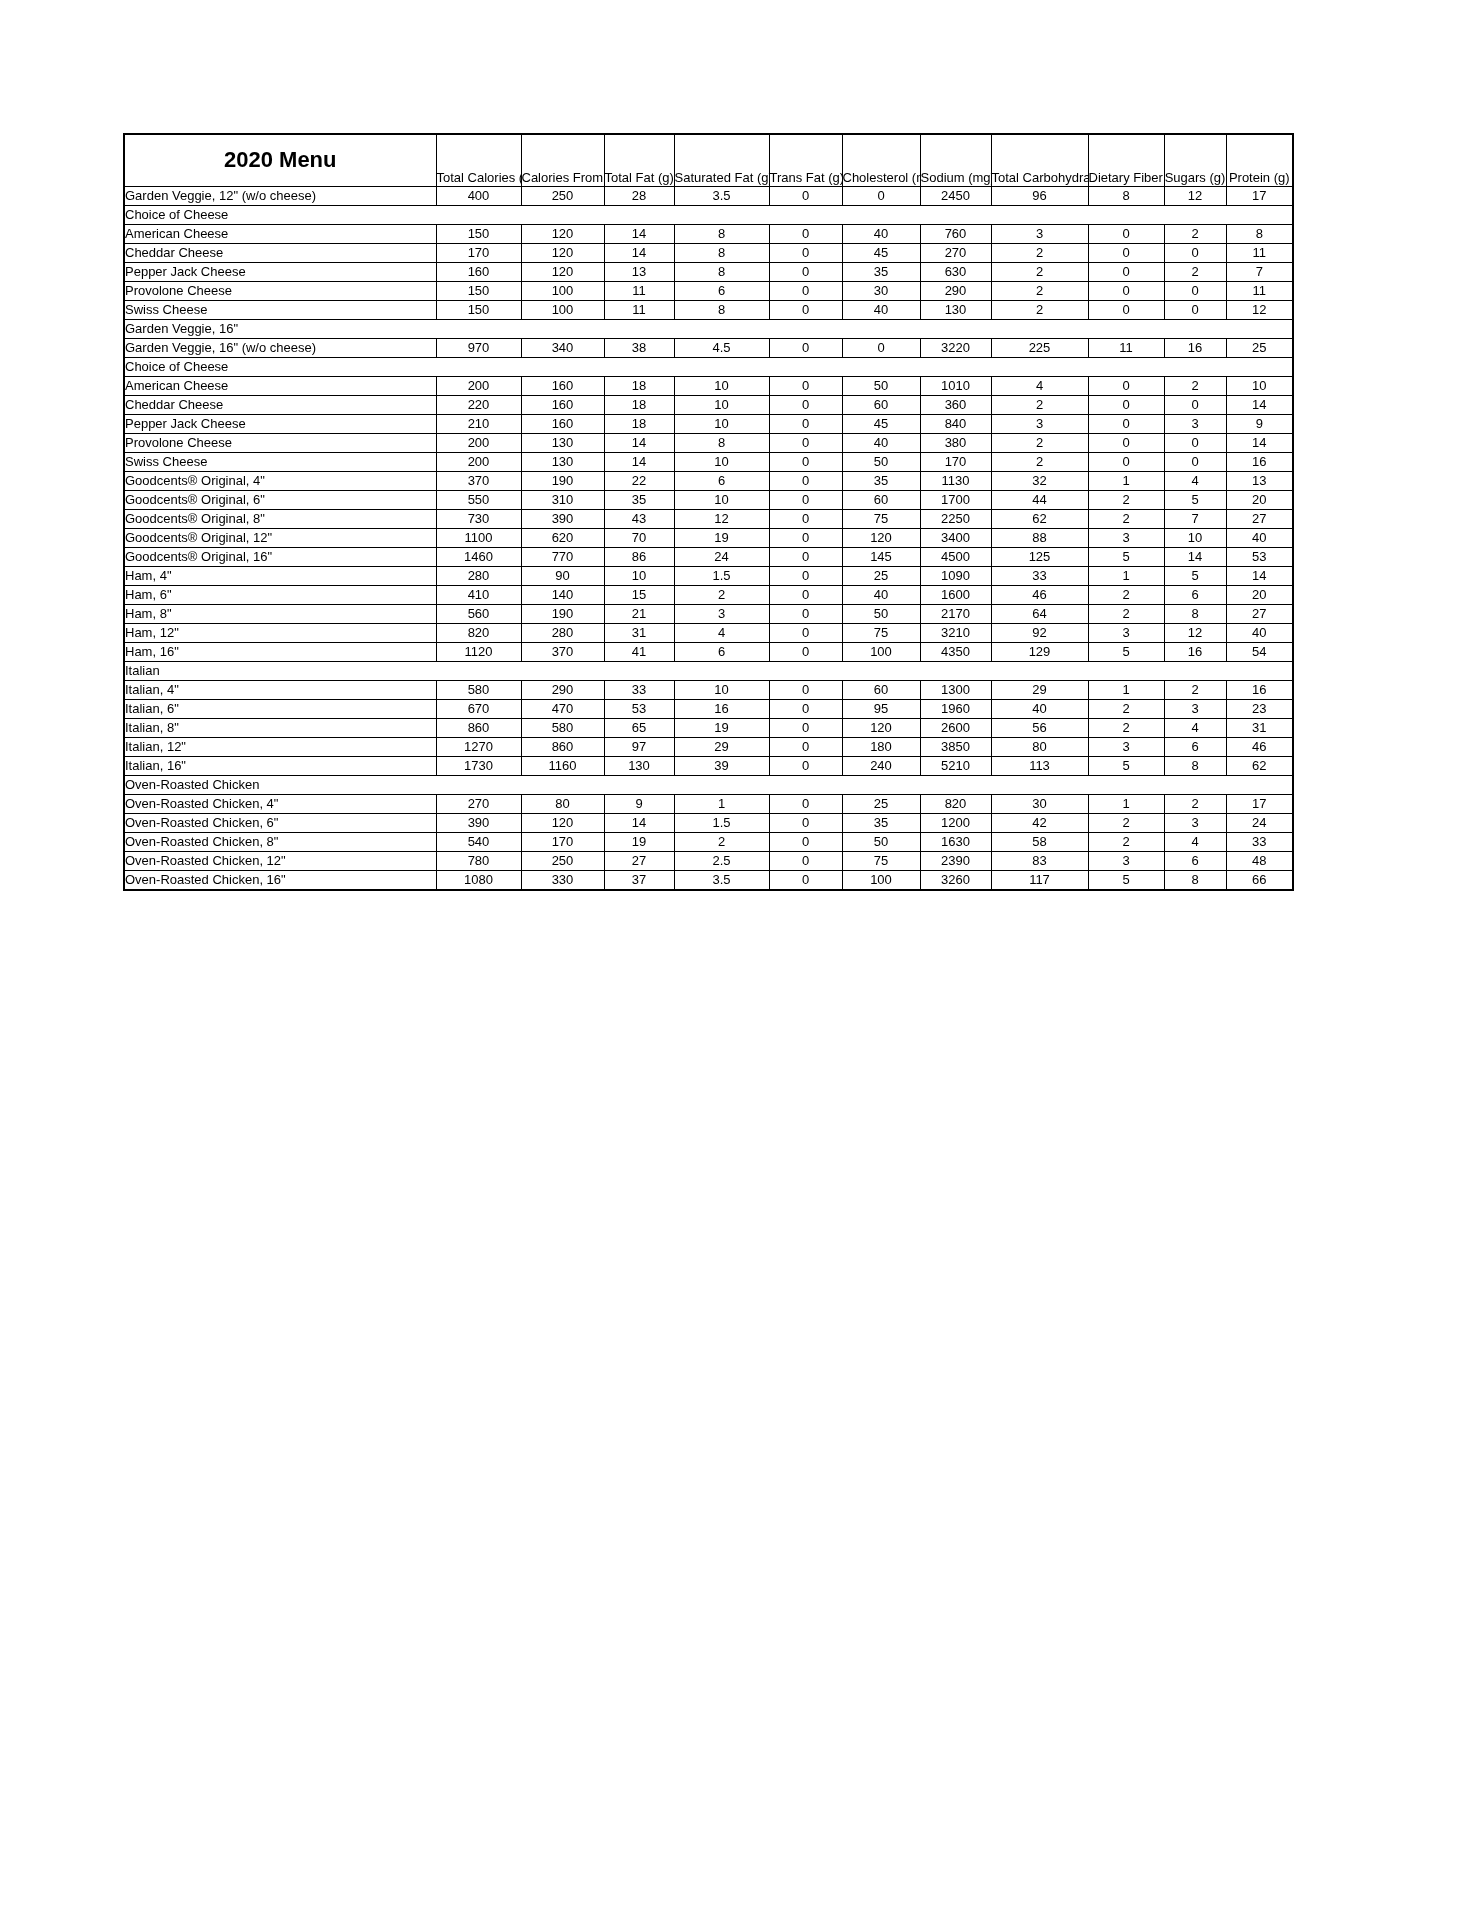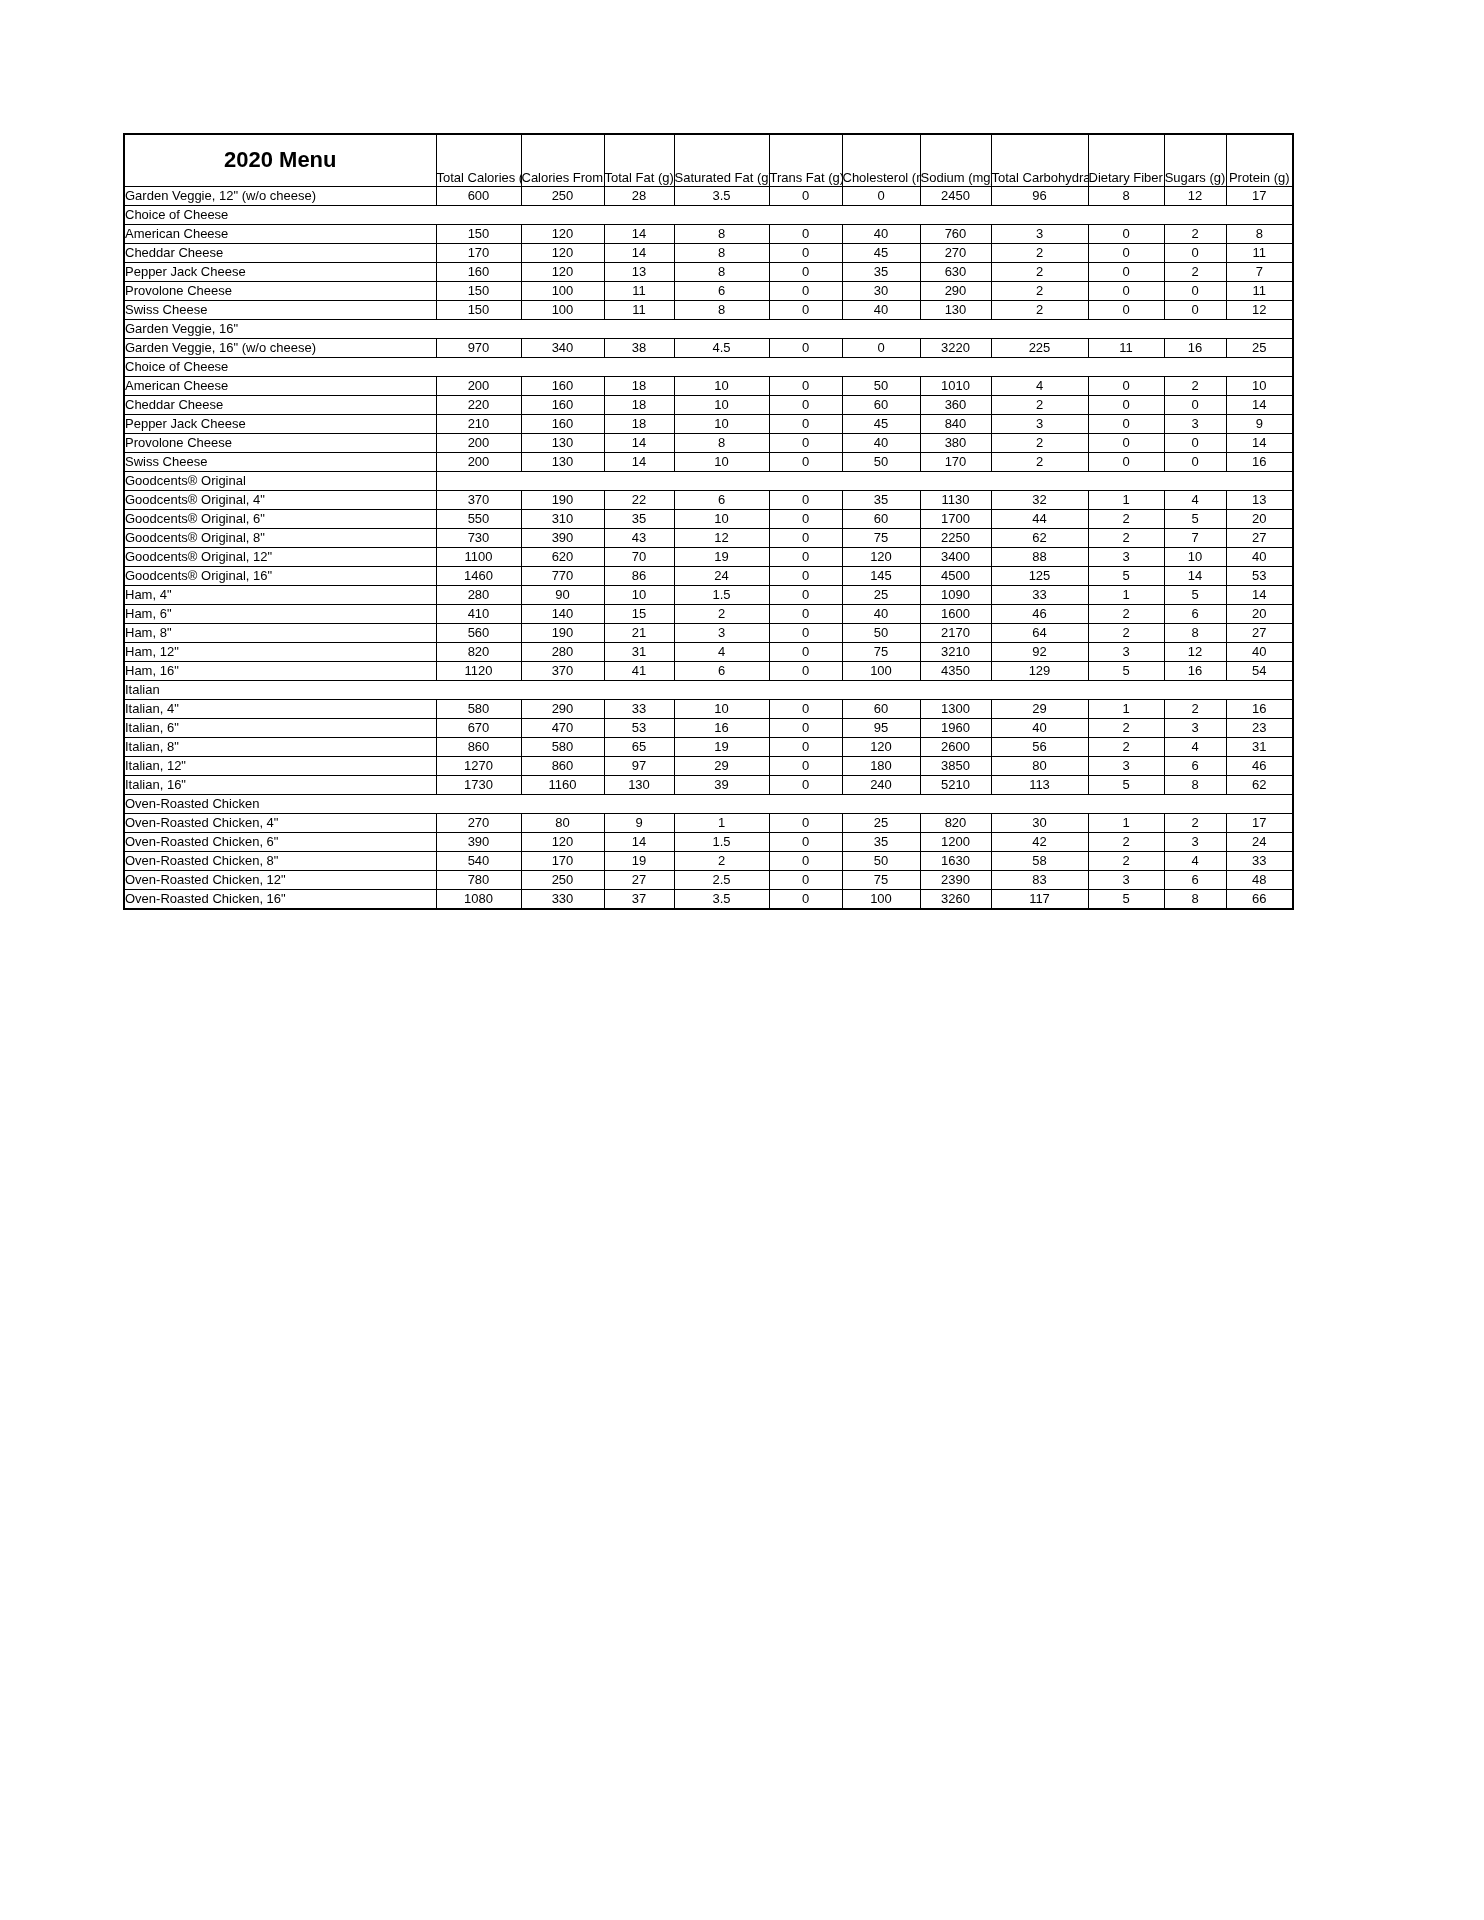--- a/index.html
+++ b/index.html
@@ -110,21 +110,21 @@
           <th>Sugars
 (g)</th>
           <th>Protein
 (g)</th>
         </tr>
     </thead>
     <tbody id="table-body">
 
     <tr>
           <td class="label ind1">Garden Veggie, 12" (w/o cheese)</td>
-          <td>600</td>
+          <td>400</td>
           <td>250</td>
           <td>28</td>
           <td>3.5</td>
           <td>0</td>
           <td>0</td>
           <td>2450</td>
           <td>96</td>
           <td>8</td>
           <td>12</td>
           <td>17</td>
@@ -284,24 +284,20 @@
           <td>130</td>
           <td>14</td>
           <td>10</td>
           <td>0</td>
           <td>50</td>
           <td>170</td>
           <td>2</td>
           <td>0</td>
           <td>0</td>
           <td>16</td>
-        </tr>
-        <tr>
-          <td class="label ind0">Goodcents® Original</td>
-          <td colspan="11"></td>
         </tr>
         <tr>
           <td class="label ind1">Goodcents® Original, 4"</td>
           <td>370</td>
           <td>190</td>
           <td>22</td>
           <td>6</td>
           <td>0</td>
           <td>35</td>
           <td>1130</td>

